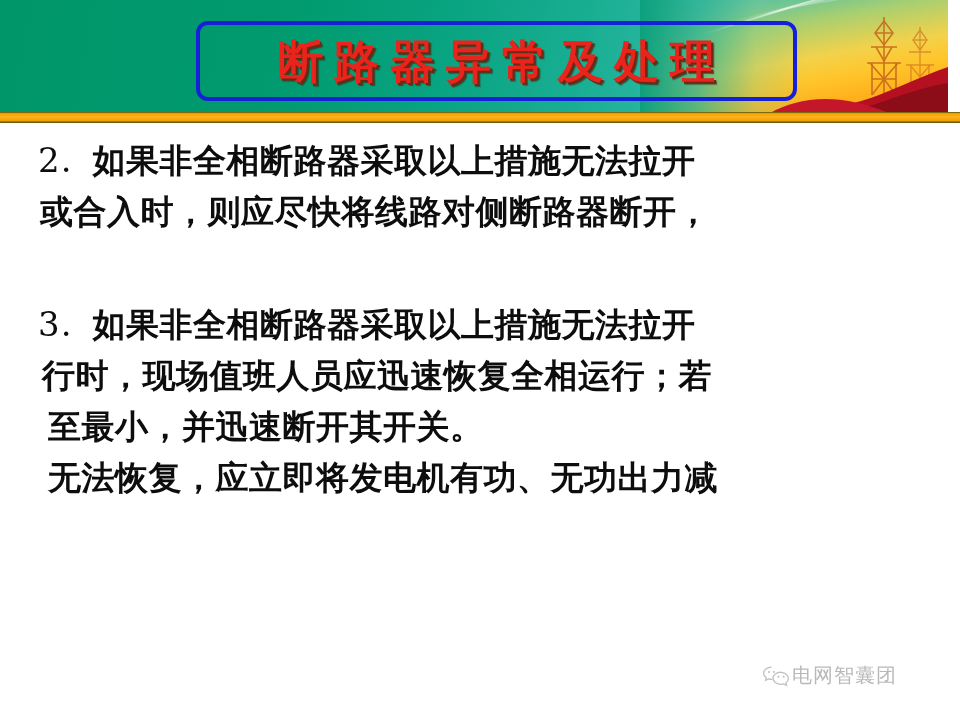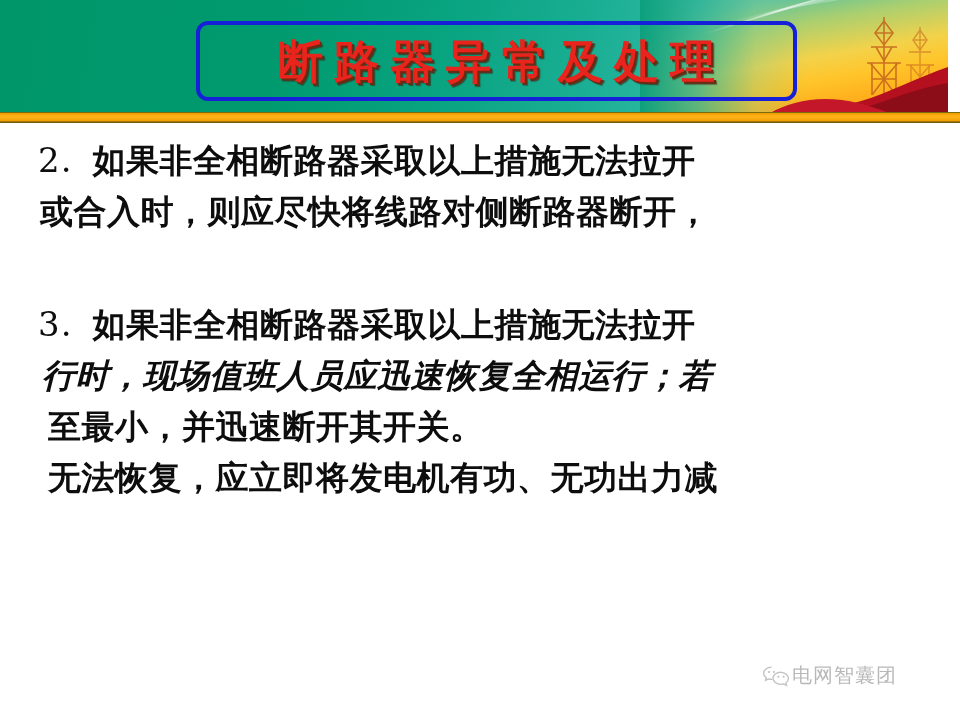--- a/index.html
+++ b/index.html
@@ -157,21 +157,21 @@
   }
   .line .gap { display: inline-block; width: 20px; }
 
   #p2 { position: absolute; left: 38px; top: 12px; }
   #p2 .l1 { margin-left: 0px; }
   #p2 .l2 { margin-left: 2px; }
   #p2 .l3 { margin-left: 2px; }
 
   #p3 { position: absolute; left: 38px; top: 176px; }
   #p3 .l1 { margin-left: 0px; }
-  #p3 .l2 { margin-left: 4px; font-style: italic; }
+  #p3 .l2 { margin-left: 4px; }
   #p3 .l3 { margin-left: 10px; }
   #p3 .l4 { margin-left: 10px; }
 
   #p4 { position: absolute; left: 38px; top: 382px; }
   #p4 .l1 { margin-left: 0px; }
   #p4 .l2 { margin-left: -4px; }
   #p4 .l3 { margin-left: -4px; }
 
   
   #watermark {

